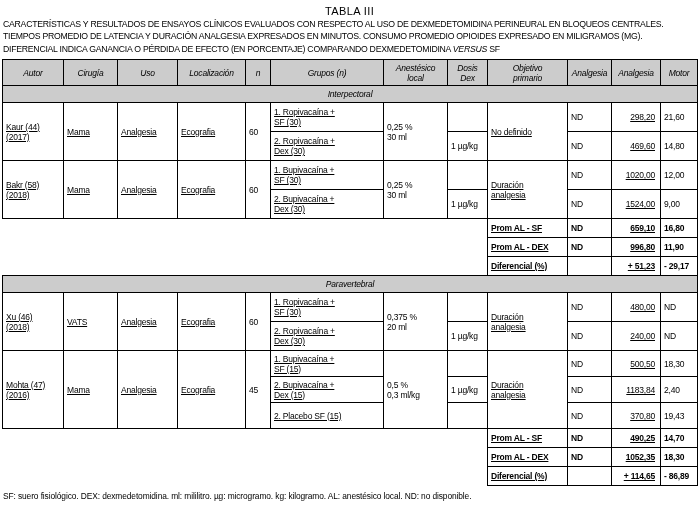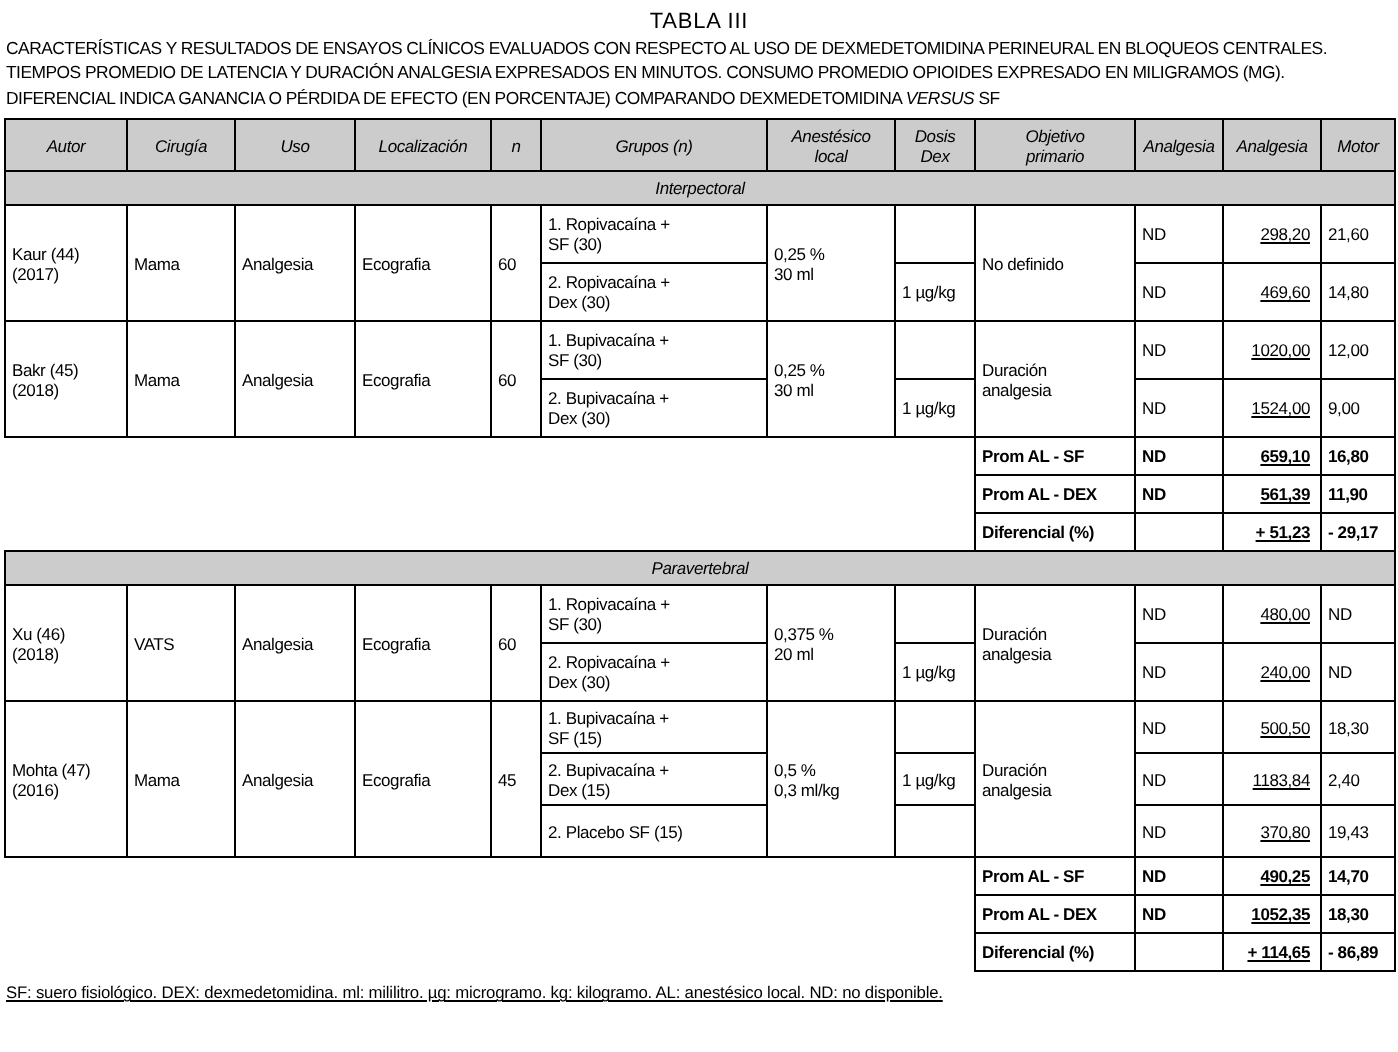--- a/index.html
+++ b/index.html
@@ -23,29 +23,29 @@
     padding:1px 3px;vertical-align:middle;letter-spacing:-.2px;
     white-space:pre-line;overflow:hidden;
   }
   th{
     background:#ccc;font-style:italic;font-weight:normal;
     text-align:center;height:23px;
   }
   tr.section td{
     background:#ccc;font-style:italic;text-align:center;height:14px;
   }
-  td.left{text-align:left;}
+  td.left{text-align:left;text-decoration:underline;}
   td.ctr{text-align:left;}
   td.num{text-align:right;padding-right:5px;text-decoration:underline;}
   tr.sub{height:29px;}
   tr.sub3{height:26px;}
   tr.sum{height:19px;}
   tr.sum td{font-weight:bold;}
   td.blank{border:none;background:#fff;}
-  .footnote{font-size:8.4px;margin:5px 0 0 3px;letter-spacing:-.1px;text-decoration:underline;}
+  .footnote{font-size:8.4px;margin:5px 0 0 3px;letter-spacing:-.1px;}
 </style>
 </head>
 <body>
 
 <div class="title">TABLA III</div>
 
 <div class="caption"><span>CARACTERÍSTICAS Y RESULTADOS DE ENSAYOS CLÍNICOS EVALUADOS CON RESPECTO AL USO DE DEXMEDETOMIDINA PERINEURAL EN BLOQUEOS CENTRALES. TIEMPOS PROMEDIO DE LATENCIA Y DURACIÓN ANALGESIA EXPRESADOS EN MINUTOS. CONSUMO PROMEDIO OPIOIDES EXPRESADO EN MILIGRAMOS (MG). DIFERENCIAL INDICA GANANCIA O PÉRDIDA DE EFECTO (EN PORCENTAJE) COMPARANDO DEXMEDETOMIDINA</span> <span class="it">VERSUS</span> <span>SF</span></div>
 
 <table>
   <colgroup>
@@ -106,21 +106,21 @@
   <tr class="sub">
     <td class="left">2. Ropivacaína +
 Dex (30)</td>
     <td class="ctr">1 µg/kg</td>
     <td class="ctr">ND</td>
     <td class="num">469,60</td>
     <td class="ctr">14,80</td>
   </tr>
 
   <tr class="sub">
-    <td class="left" rowspan="2">Bakr (45)
+    <td class="left" rowspan="2">Bakr (58)
 (2018)</td>
     <td class="left" rowspan="2">Mama</td>
     <td class="left" rowspan="2">Analgesia</td>
     <td class="left" rowspan="2">Ecografia</td>
     <td class="ctr" rowspan="2">60</td>
     <td class="left">1. Bupivacaína +
 SF (30)</td>
     <td class="ctr" rowspan="2">0,25 %
 30 ml</td>
     <td class="ctr"></td>
@@ -143,21 +143,21 @@
     <td class="blank" colspan="8"></td>
     <td class="left">Prom AL - SF</td>
     <td class="ctr">ND</td>
     <td class="num">659,10</td>
     <td class="ctr">16,80</td>
   </tr>
   <tr class="sum">
     <td class="blank" colspan="8"></td>
     <td class="left">Prom AL - DEX</td>
     <td class="ctr">ND</td>
-    <td class="num">561,39</td>
+    <td class="num">996,80</td>
     <td class="ctr">11,90</td>
   </tr>
   <tr class="sum">
     <td class="blank" colspan="8"></td>
     <td class="left">Diferencial (%)</td>
     <td class="ctr"></td>
     <td class="num">+ 51,23</td>
     <td class="ctr">- 29,17</td>
   </tr>
 

